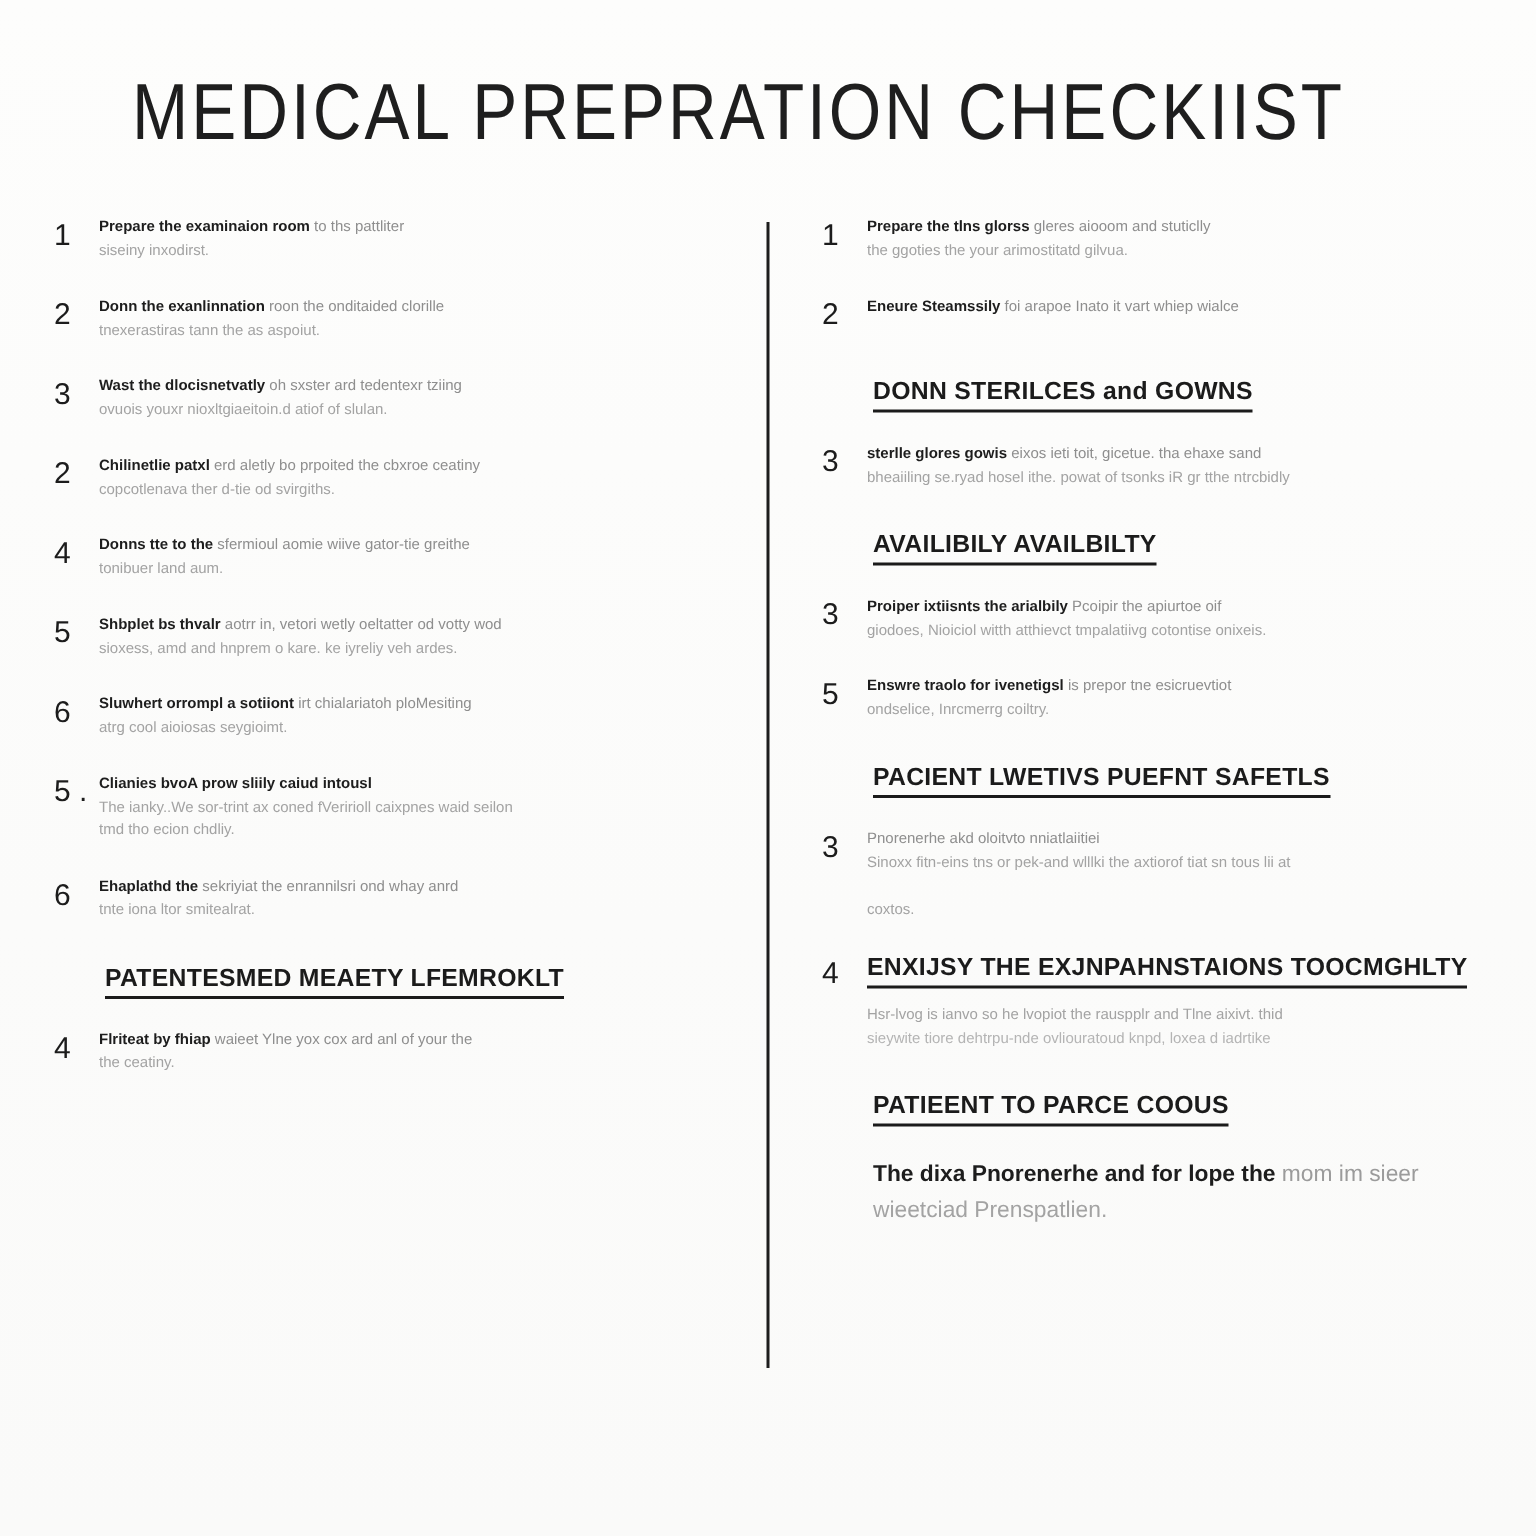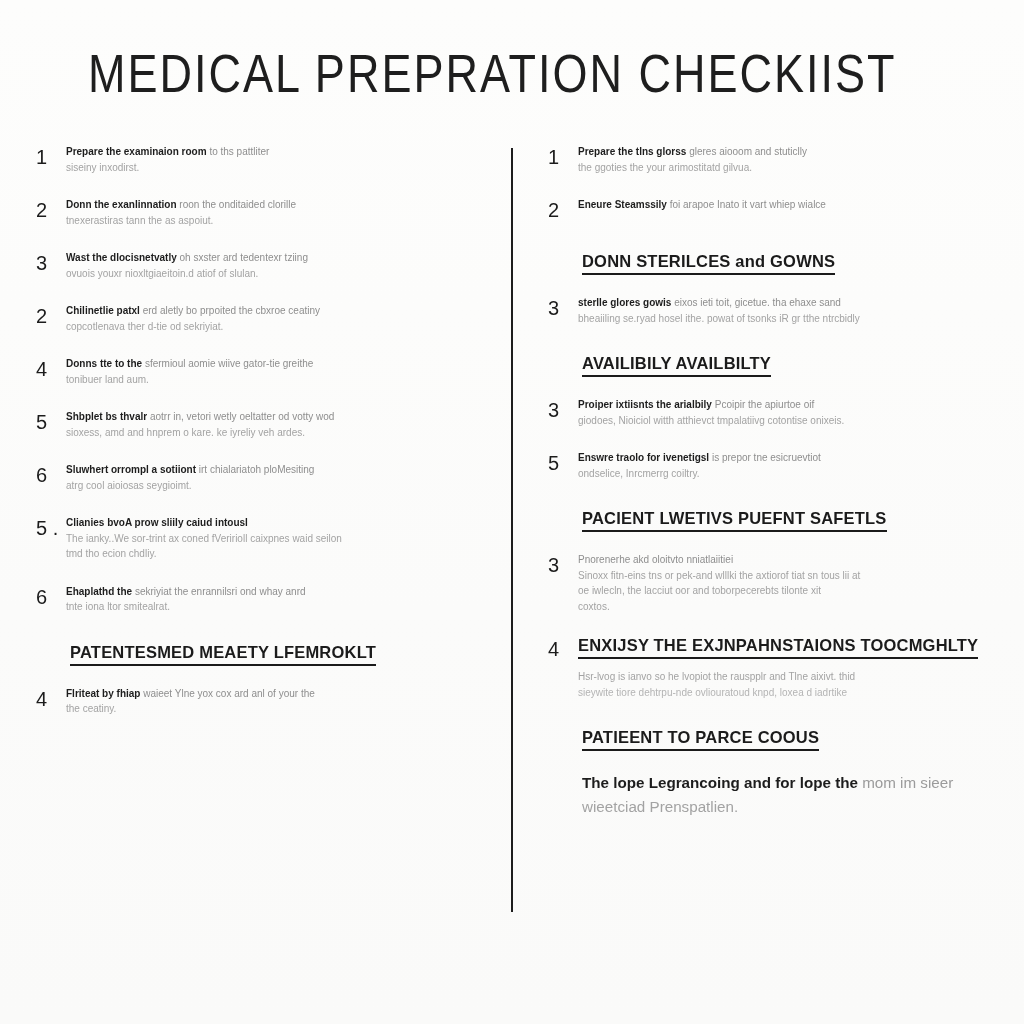--- a/index.html
+++ b/index.html
@@ -146,21 +146,21 @@
         <div class="item">
           <div class="num">2</div>
           <div class="body-text"><span class="lead">Donn the exanlinnation</span><span> roon the onditaided clorille</span><br><span class="ghost">tnexerastiras tann the as aspoiut.</span></div>
         </div>
         <div class="item">
           <div class="num">3</div>
           <div class="body-text"><span class="lead">Wast the dlocisnetvatly</span><span> oh sxster ard tedentexr tziing</span><br><span class="ghost">ovuois youxr nioxltgiaeitoin.d atiof of slulan.</span></div>
         </div>
         <div class="item">
           <div class="num">2</div>
-          <div class="body-text"><span class="lead">Chilinetlie patxl</span><span> erd aletly bo prpoited the cbxroe ceatiny</span><br><span class="ghost">copcotlenava ther d-tie od sekriyiat.</span></div>
+          <div class="body-text"><span class="lead">Chilinetlie patxl</span><span> erd aletly bo prpoited the cbxroe ceatiny</span><br><span class="ghost">copcotlenava ther d-tie od svirgiths.</span></div>
         </div>
         <div class="item">
           <div class="num">4</div>
           <div class="body-text"><span class="lead">Donns tte to the</span><span> sfermioul aomie wiive gator-tie greithe</span><br><span class="ghost">tonibuer land aum.</span></div>
         </div>
         <div class="item">
           <div class="num">5</div>
           <div class="body-text"><span class="lead">Shbplet bs thvalr</span><span> aotrr in, vetori wetly oeltatter od votty wod</span><br><span class="ghost">sioxess, amd and hnprem o kare. ke iyreliy veh ardes.</span></div>
         </div>
         <div class="item">
@@ -200,24 +200,24 @@
           <div class="num">3</div>
           <div class="body-text"><span class="lead">Proiper ixtiisnts the arialbily</span><span> Pcoipir the apiurtoe oif</span><br><span class="ghost">giodoes, Nioiciol witth atthievct tmpalatiivg cotontise onixeis.</span></div>
         </div>
         <div class="item">
           <div class="num">5</div>
           <div class="body-text"><span class="lead">Enswre traolo for ivenetigsl</span><span> is prepor tne esicruevtiot</span><br><span class="ghost">ondselice, Inrcmerrg coiltry.</span></div>
         </div>
         <div><div class="section-head">PACIENT LWETIVS PUEFNT SAFETLS</div></div>
         <div class="item">
           <div class="num">3</div>
-          <div class="body-text plain"><span class="lead">Pnorenerhe akd oloitvto nniatlaiitiei</span><br><span class="ghost">Sinoxx fitn-eins tns or pek-and wlllki the axtiorof tiat sn tous lii at</span><br><span class="ghost">oe iwlecln, the lacciut oor and toborpecerebts tilonte xit</span><br><span class="ghost">coxtos.</span></div>
+          <div class="body-text plain"><span class="lead">Pnorenerhe akd oloitvto nniatlaiitiei</span><br><span class="ghost">Sinoxx fitn-eins tns or pek-and wlllki the axtiorof tiat sn tous lii at</span><br><br><span class="ghost">coxtos.</span></div>
         </div>
         <div class="item">
           <div class="num">4</div>
           <div><div class="section-head">ENXIJSY THE EXJNPAHNSTAIONS TOOCMGHLTY</div><div class="body-text plain" style="margin-top:10px"><span class="ghost">Hsr-lvog is ianvo so he lvopiot the rauspplr and Tlne aixivt. thid</span><br><span class="ghost-light">sieywite tiore dehtrpu-nde ovliouratoud knpd, loxea d iadrtike</span></div></div>
         </div>
         <div><div class="section-head">PATIEENT TO PARCE COOUS</div></div>
-        <div class="trailing bold-lead"><span class="lead">The lope Legrancoing and for lope the</span><span> mom im sieer</span><br><span class="ghost">wieetciad Prenspatlien.</span></div>
+        <div class="trailing bold-lead"><span class="lead">The dixa Pnorenerhe and for lope the</span><span> mom im sieer</span><br><span class="ghost">wieetciad Prenspatlien.</span></div>
       </div>
 
   </div>
 </div>
 
 </body></html>

